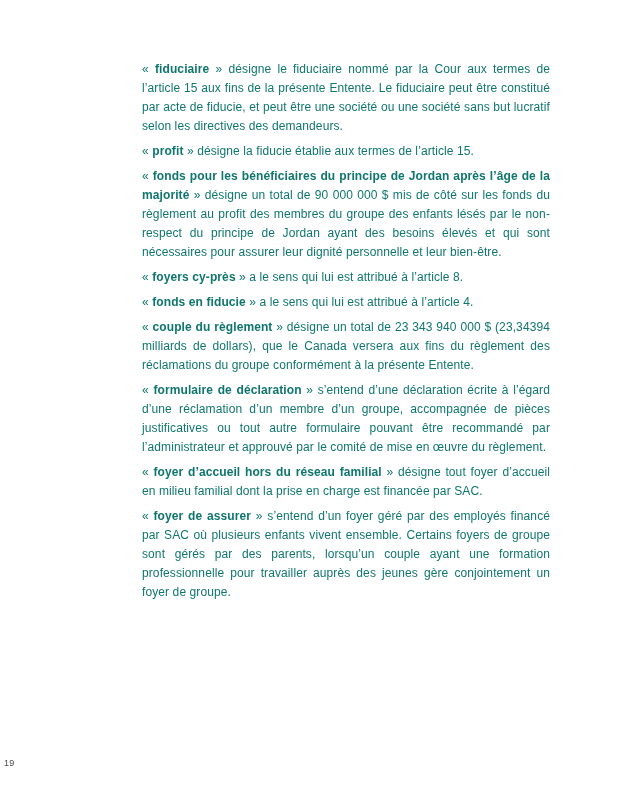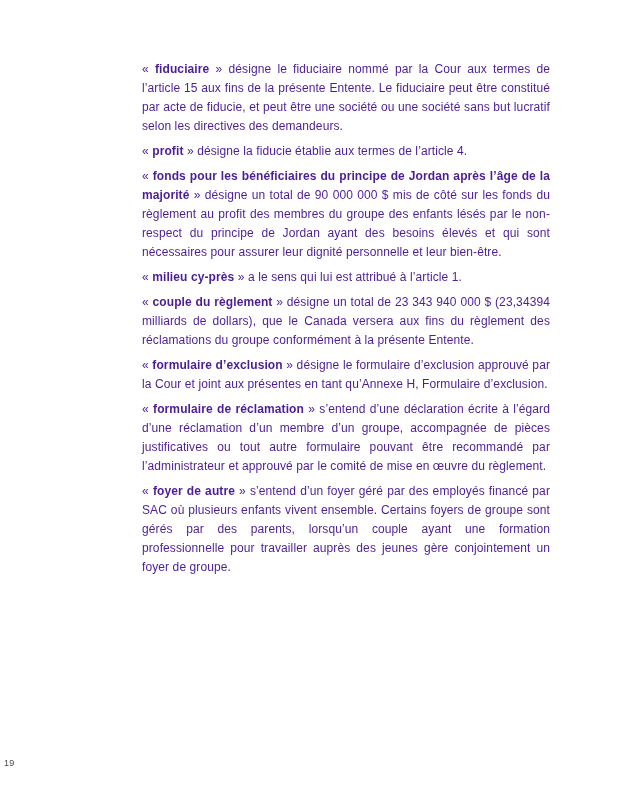--- a/index.html
+++ b/index.html
@@ -25,21 +25,21 @@
     .content {
       position: absolute;
       left: 142px;
       top: 60px;
       width: 408px;
     }
     p.def {
       margin: 0 0 6px 0;
       font-size: 12px;
       line-height: 19px;
-      color: #4c1d95;
+      color: #0f766e;
       text-align: justify;
       letter-spacing: 0.1px;
     }
     p.def .term {
       font-weight: bold;
     }
     .pagenum {
       position: absolute;
       left: 4px;
       top: 758px;
@@ -50,33 +50,34 @@
     }
   </style>
 </head>
 <body>
 
 <div class="page">
   <div class="content">
 
     <p class="def"><span>« </span><b class="term">fiduciaire</b><span> »</span><span> désigne le fiduciaire nommé par la Cour aux termes de l’article 15 aux fins de la présente Entente. Le fiduciaire peut être constitué par acte de fiducie, et peut être une société ou une société sans but lucratif selon les directives des demandeurs.</span></p>
 
-    <p class="def"><span>« </span><b class="term">profit</b><span> »</span><span> désigne la fiducie établie aux termes de l’article 4.</span></p>
+    <p class="def"><span>« </span><b class="term">profit</b><span> »</span><span> désigne la fiducie établie aux termes de l’article 15.</span></p>
 
     <p class="def"><span>« </span><b class="term">fonds pour les bénéficiaires du principe de Jordan après l’âge de la majorité</b><span> »</span><span> désigne un total de 90&nbsp;000&nbsp;000&nbsp;$ mis de côté sur les fonds du règlement au profit des membres du groupe des enfants lésés par le non-respect du principe de Jordan ayant des besoins élevés et qui sont nécessaires pour assurer leur dignité personnelle et leur bien-être.</span></p>
 
-    <p class="def"><span>« </span><b class="term">milieu cy-près</b><span> »</span><span> a le sens qui lui est attribué à l’article 1.</span></p>
+    <p class="def"><span>« </span><b class="term">foyers cy-près</b><span> »</span><span> a le sens qui lui est attribué à l’article 8.</span></p>
 
+    <p class="def"><span>« </span><b class="term">fonds en fiducie</b><span> »</span><span> a le sens qui lui est attribué à l’article 4.</span></p>
 
     <p class="def"><span>« </span><b class="term">couple du règlement</b><span> »</span><span> désigne un total de 23&nbsp;343&nbsp;940&nbsp;000&nbsp;$ (23,34394 milliards de dollars), que le Canada versera aux fins du règlement des réclamations du groupe conformément à la présente Entente.</span></p>
 
-    <p class="def"><span>« </span><b class="term">formulaire d’exclusion</b><span> »</span><span> désigne le formulaire d’exclusion approuvé par la Cour et joint aux présentes en tant qu’Annexe H, Formulaire d’exclusion.</span></p>
 
-    <p class="def"><span>« </span><b class="term">formulaire de réclamation</b><span> »</span><span> s’entend d’une déclaration écrite à l’égard d’une réclamation d’un membre d’un groupe, accompagnée de pièces justificatives ou tout autre formulaire pouvant être recommandé par l’administrateur et approuvé par le comité de mise en œuvre du règlement.</span></p>
+    <p class="def"><span>« </span><b class="term">formulaire de déclaration</b><span> »</span><span> s’entend d’une déclaration écrite à l’égard d’une réclamation d’un membre d’un groupe, accompagnée de pièces justificatives ou tout autre formulaire pouvant être recommandé par l’administrateur et approuvé par le comité de mise en œuvre du règlement.</span></p>
 
+    <p class="def"><span>« </span><b class="term">foyer d’accueil hors du réseau familial</b><span> »</span><span> désigne tout foyer d’accueil en milieu familial dont la prise en charge est financée par SAC.</span></p>
 
-    <p class="def"><span>« </span><b class="term">foyer de autre</b><span> »</span><span> s’entend d’un foyer géré par des employés financé par SAC où plusieurs enfants vivent ensemble. Certains foyers de groupe sont gérés par des parents, lorsqu’un couple ayant une formation professionnelle pour travailler auprès des jeunes gère conjointement un foyer de groupe.</span></p>
+    <p class="def"><span>« </span><b class="term">foyer de assurer</b><span> »</span><span> s’entend d’un foyer géré par des employés financé par SAC où plusieurs enfants vivent ensemble. Certains foyers de groupe sont gérés par des parents, lorsqu’un couple ayant une formation professionnelle pour travailler auprès des jeunes gère conjointement un foyer de groupe.</span></p>
 
 
   </div>
 
   <div class="pagenum">19</div>
 </div>
 
 </body></html>

